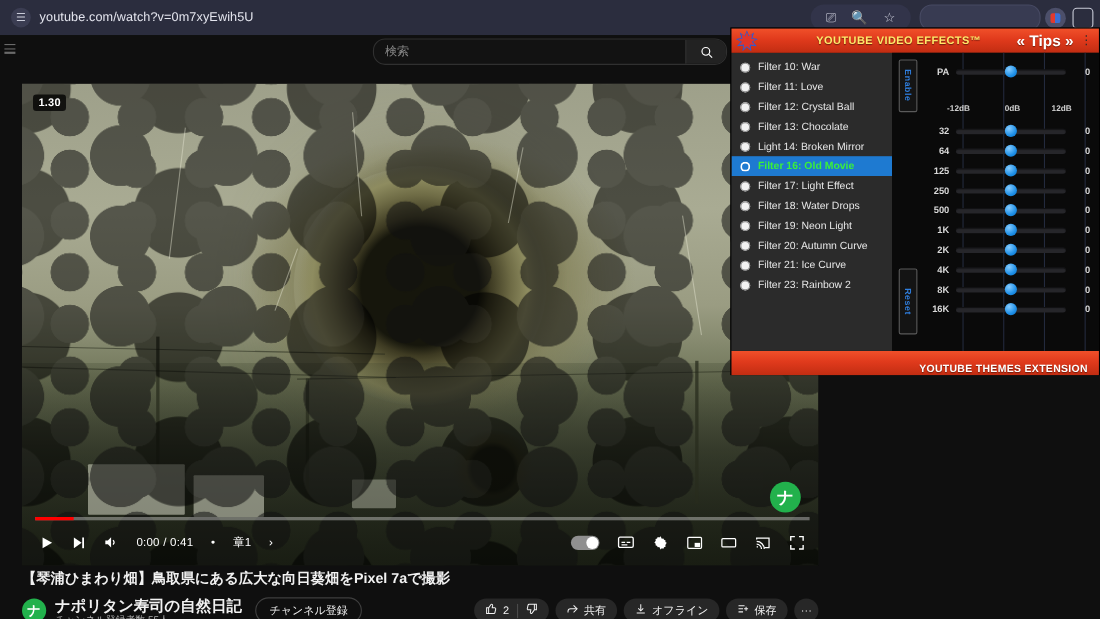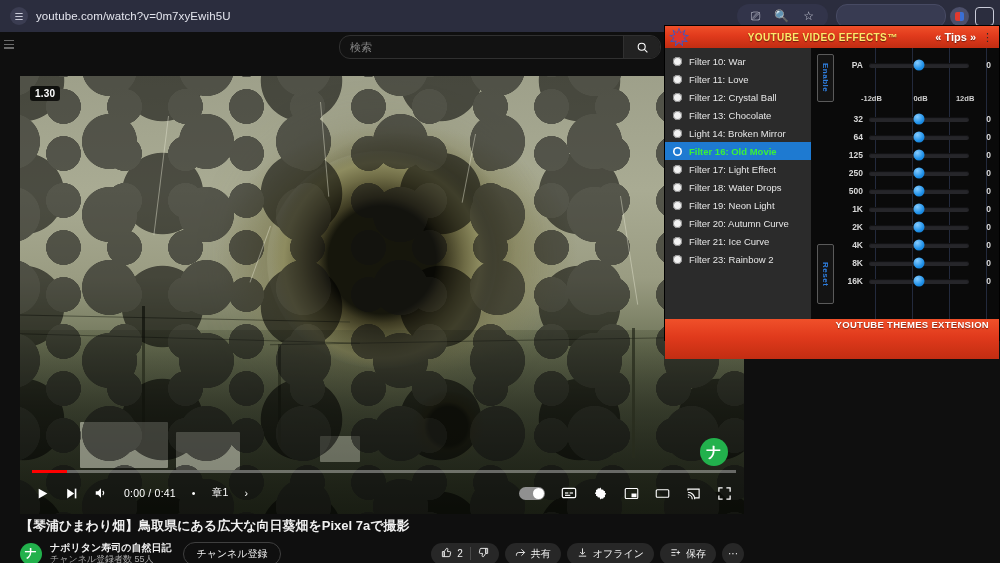--- a/index.html
+++ b/index.html
@@ -125,21 +125,21 @@
   }
   .toggle i{position:absolute;right:1px;top:1px;width:11px;height:11px;border-radius:50%;background:#fff;}
   
   .meta{position:absolute;left:20px;top:486px;width:724px;}
   .v-title{color:#f1f1f1;font-size:13px;font-weight:bold;margin:0 0 8px 0;line-height:1.2;}
   .row{display:flex;align-items:center;}
   .avatar{
     width:22px;height:22px;border-radius:50%;background:#22b14c;
     display:flex;align-items:center;justify-content:center;color:#fff;font-size:12px;font-weight:bold;
   }
-  .ch-name{color:#f1f1f1;font-size:10px;font-weight:bold;line-height:1.15;}
+  .ch-name{color:#f1f1f1;font-size:14px;font-weight:bold;line-height:1.15;}
   .ch-sub{color:#aaa;font-size:9px;line-height:1.3;}
   .subscribe{
     margin-left:12px;border:1px solid #3f3f3f;border-radius:12px;
     color:#f1f1f1;font-size:10px;padding:4px 12px;background:transparent;cursor:pointer;
     font-family:inherit;
   }
   .actions{margin-left:auto;display:flex;align-items:center;gap:6px;}
   .pill{
     display:flex;align-items:center;gap:5px;height:22px;padding:0 10px;
     border-radius:11px;background:#272727;color:#f1f1f1;font-size:10px;white-space:nowrap;cursor:pointer;
@@ -155,21 +155,21 @@
     height:22px;background:linear-gradient(180deg,#f0502a 0%,#e03a1c 45%,#c22d12 100%);
     display:flex;align-items:center;position:relative;
   }
   .ext-logo{
     position:absolute;left:4px;top:1px;width:20px;height:20px;
   }
   .ext-title{
     flex:1;text-align:center;color:#ffe96a;font-size:10px;font-weight:bold;
     letter-spacing:.4px;text-shadow:0 1px 1px rgba(0,0,0,.5);margin-left:45px;
   }
-  .ext-tips{color:#fff;font-size:11px;font-weight:bold;margin-right:6px;text-shadow:0 1px 1px rgba(0,0,0,.45);cursor:pointer;}
+  .ext-tips{color:#fff;font-size:14px;font-weight:bold;margin-right:6px;text-shadow:0 1px 1px rgba(0,0,0,.45);cursor:pointer;}
   .ext-kebab{color:#2b2b2b;font-size:11px;margin-right:6px;line-height:1;cursor:pointer;letter-spacing:0;}
   .ext-body{display:flex;height:271px;background:#0c0c0c;}
   .filters{
     width:146px;background:#2b2b2b;overflow:hidden;padding-top:4px;box-sizing:border-box;
   }
   .f-row{
     display:flex;align-items:center;gap:7px;height:18px;padding-left:8px;
     color:#e6e6e6;font-size:9.5px;cursor:pointer;
   }
   .f-row.sel{background:#1e7ad1;color:#3af03a;font-weight:bold;}
@@ -196,22 +196,22 @@
     width:11px;height:11px;border-radius:50%;
     background:radial-gradient(circle at 35% 30%,#86ccff,#1e90e8 60%,#0f6ec0);
     cursor:pointer;
   }
   .sl-val{width:16px;text-align:right;color:#d8d8d8;font-size:8.5px;font-weight:bold;flex:none;}
   .scale{
     display:flex;color:#cfcfcf;font-size:7.5px;font-weight:bold;height:12px;align-items:flex-end;
   }
   .tickcol{position:absolute;top:0;bottom:0;width:1px;background:#232a3d;}
   .ext-foot{
-    height:40px;background:linear-gradient(180deg,#f0502a 0%,#e03a1c 45%,#c22d12 100%);
-    display:flex;align-items:flex-start;justify-content:flex-end;
+    height:22px;background:linear-gradient(180deg,#f0502a 0%,#e03a1c 45%,#c22d12 100%);
+    display:flex;align-items:flex-end;justify-content:flex-end;
   }
   .ext-foot span{
     color:#fff;font-size:9.5px;font-weight:bold;letter-spacing:.3px;
     margin-right:10px;text-shadow:0 1px 1px rgba(0,0,0,.45);
   }
 </style>
 </head>
 <body>
 
 <div class="browser-bar">

